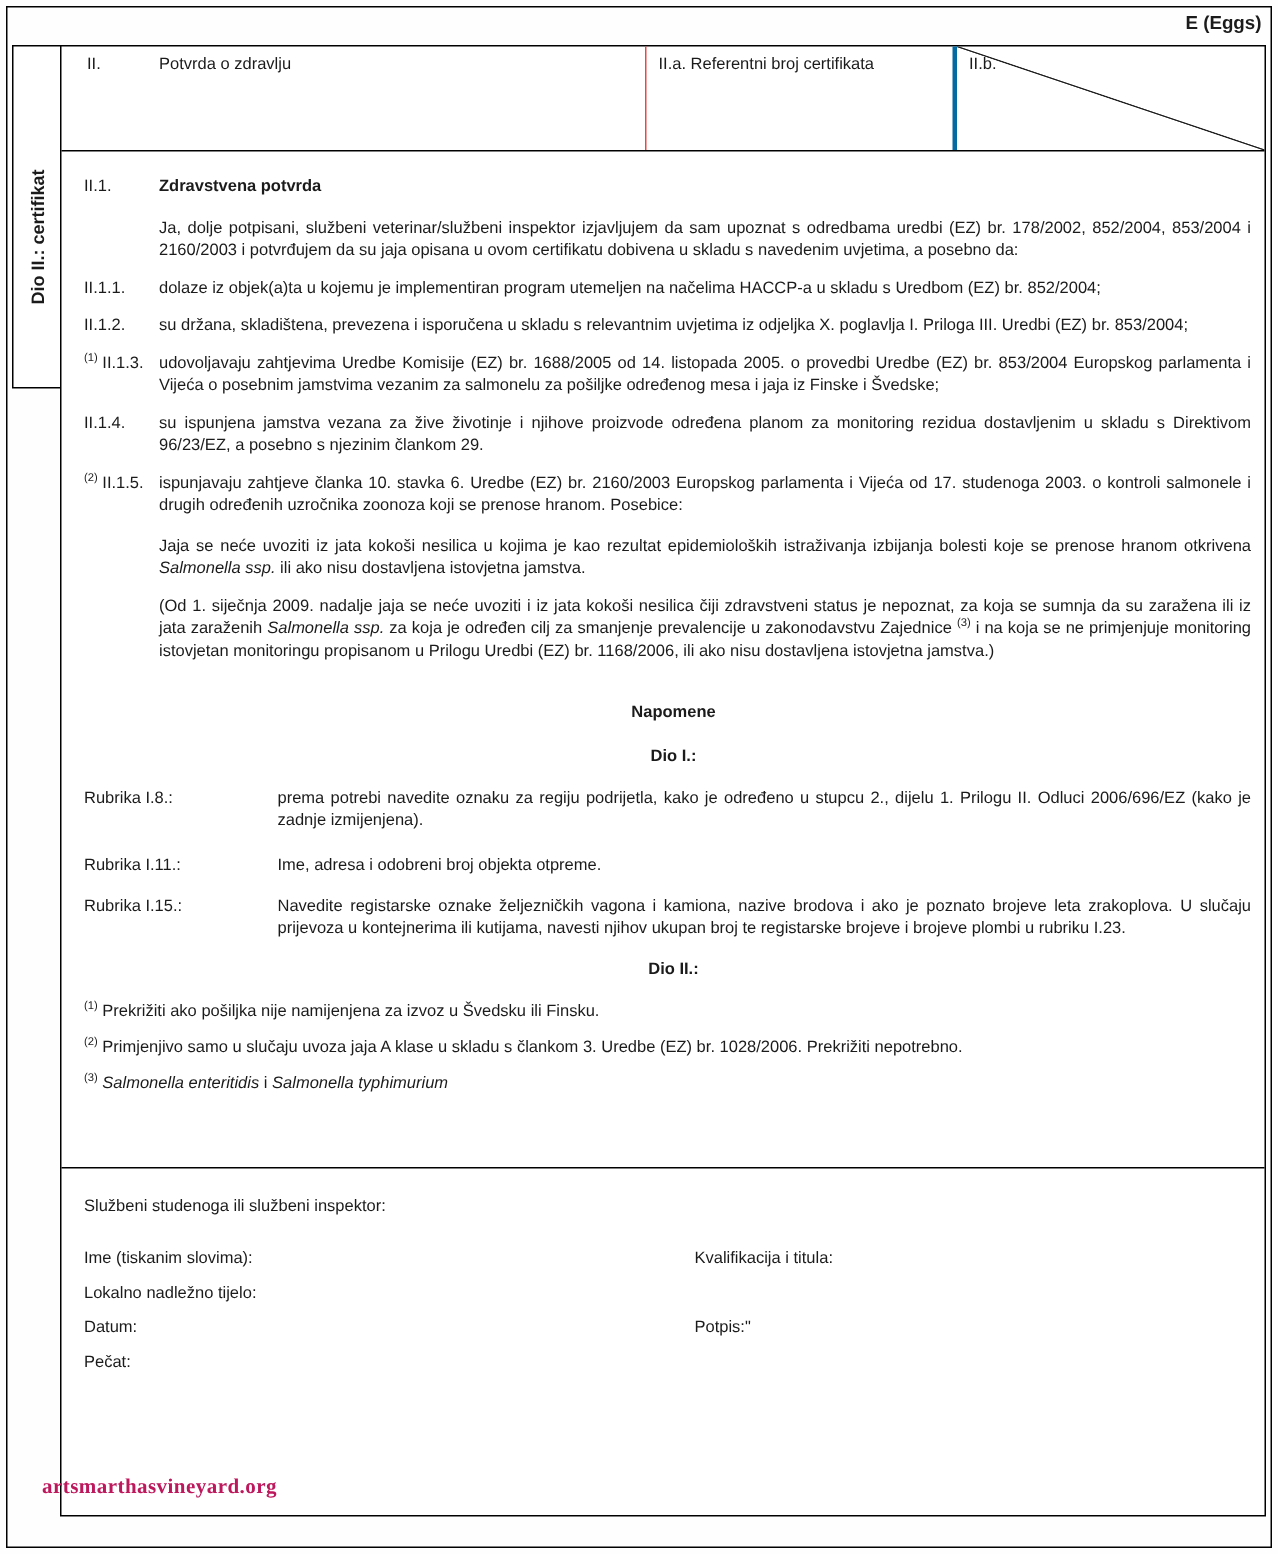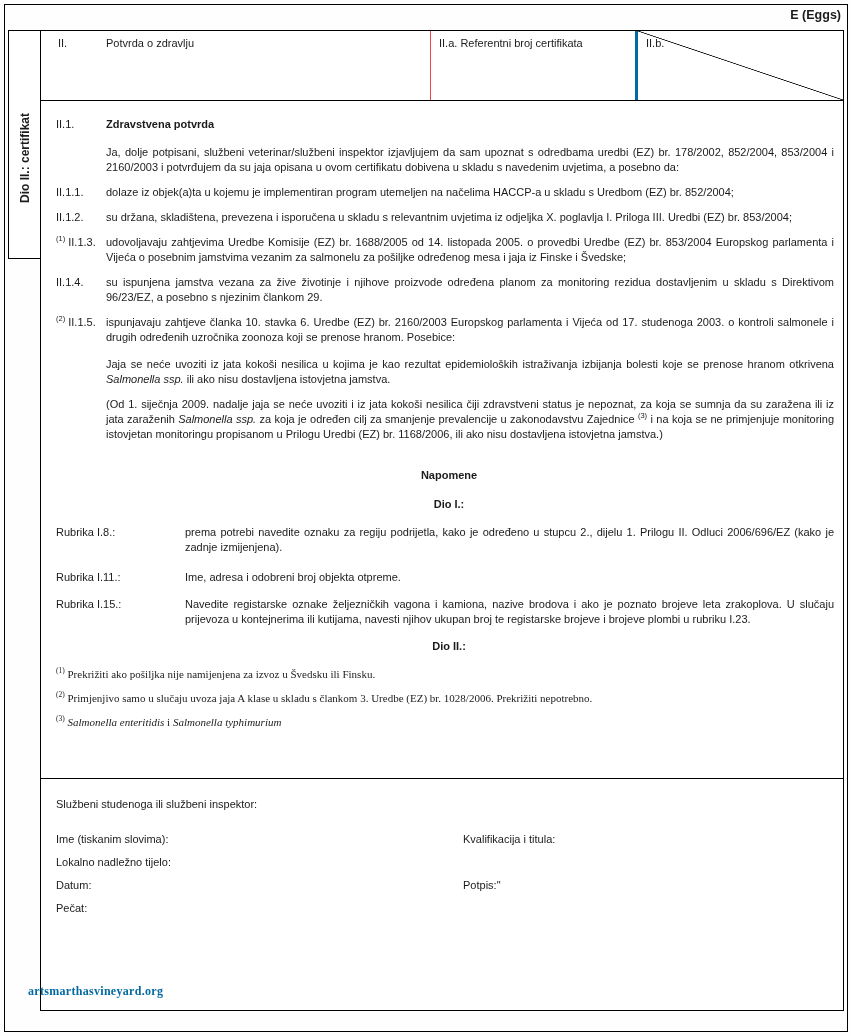--- a/index.html
+++ b/index.html
@@ -27,26 +27,26 @@
   .indent-para{margin:0 9px 10px 65px;text-align:justify;}
   .bold{font-weight:bold;}
   .it{font-style:italic;}
   sup{font-size:7.5px;line-height:0;}
   .note-heading{margin-left:14px;font-weight:bold;margin-bottom:13px;text-align:center;}
   .gap-top{margin-top:26px;margin-bottom:14px;}
   .note-row{display:flex;margin-bottom:12px;}
   .nr15{margin-bottom:15px;}
   .note-lbl{flex:0 0 93px;margin-left:15px;white-space:nowrap;}
   .note-txt{flex:1;text-align:justify;margin-right:9px;margin-left:36px;}
-  .fn-row{margin:0 9px 9px 15px;font-family:Liberation Serif, serif;}
+  .fn-row{margin:0 9px 9px 15px;}
   .footer-sec{box-sizing:border-box;height:231px;padding:18px 0 0 15px;position:relative;font-size:11px;}
   .f-title{margin-bottom:21px;line-height:14px;}
   .f-row{position:relative;margin-bottom:9px;line-height:14px;}
   .f-right{position:absolute;left:407px;top:0;}
-  .watermark{position:absolute;left:28px;top:984px;font-family:"Liberation Serif",serif;font-size:12px;font-weight:bold;color:#0369a1;letter-spacing:0.3px;}
+  .watermark{position:absolute;left:28px;top:984px;font-family:"Liberation Serif",serif;font-size:14px;font-weight:bold;color:#be185d;letter-spacing:0.3px;}
 </style>
 </head>
 <body>
 
 <div class="page">
   <div class="outer-border"></div>
 
   <div class="corner-label">E  (Eggs)</div>
 
   <div class="sidebar">

